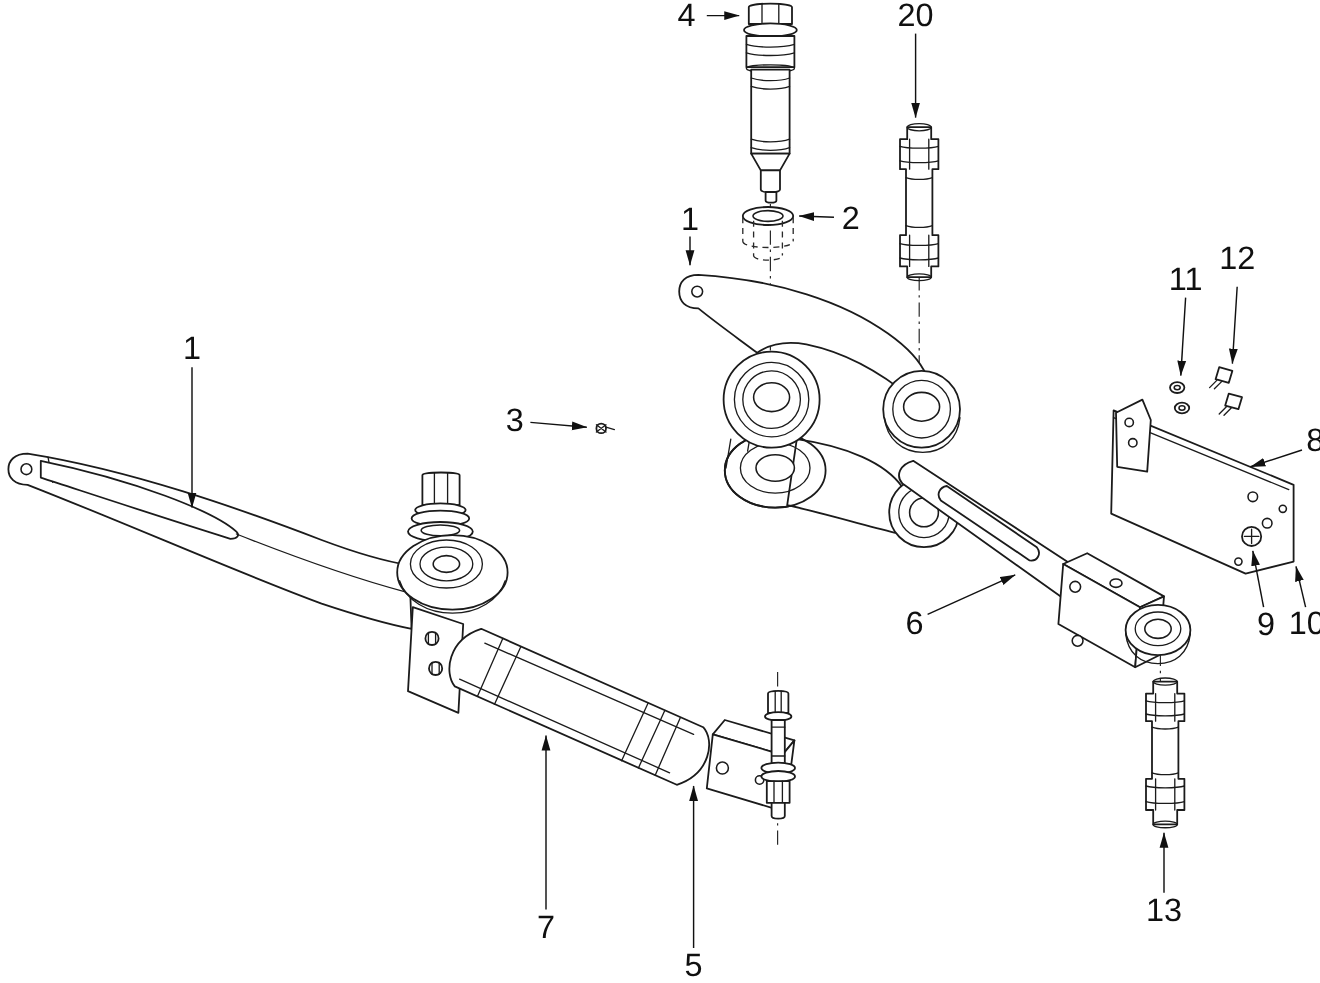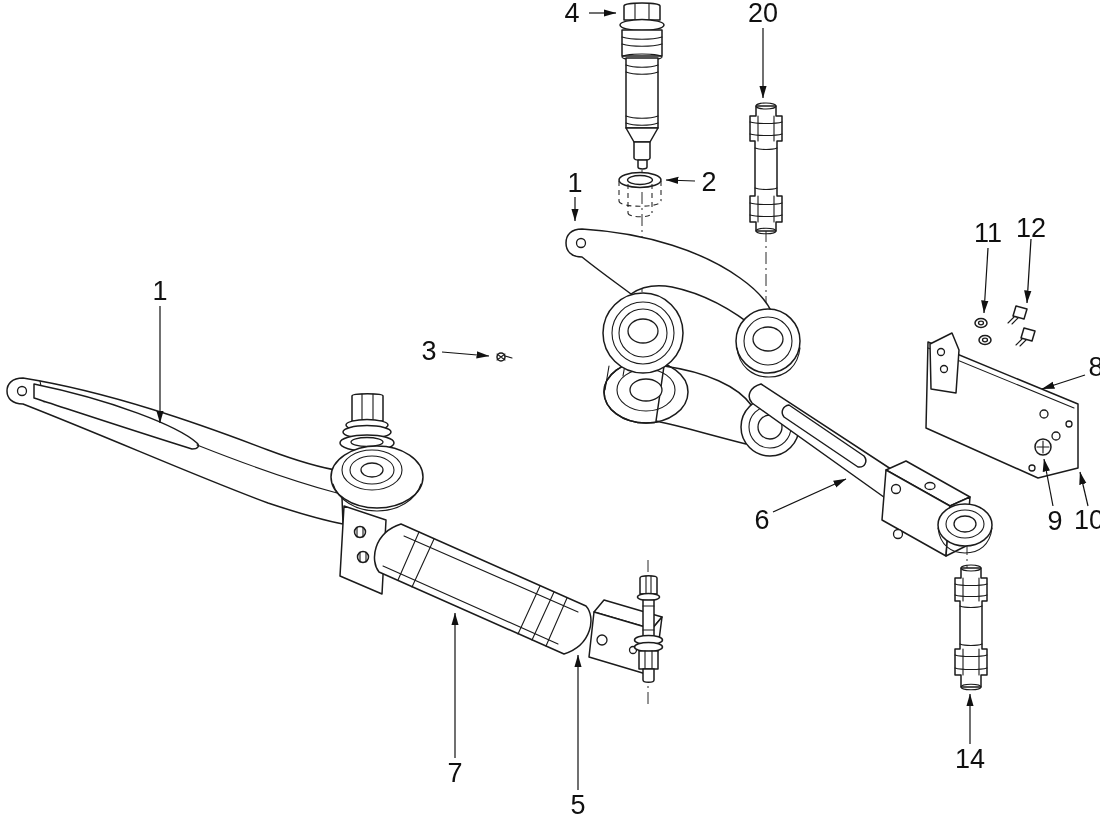--- a/index.html
+++ b/index.html
@@ -232,23 +232,23 @@
     <path class="ld" d="M578,790 V655" marker-end="url(#arr)"></path>
     <path class="ld" d="M970,744 V694" marker-end="url(#arr)"></path>
   </g>
 </svg>
 
   <div class="callout" style="left:572px;top:13px">4</div>
   <div class="callout" style="left:763px;top:13px">20</div>
   <div class="callout" style="left:575px;top:183px">1</div>
   <div class="callout" style="left:709px;top:182px">2</div>
   <div class="callout" style="left:988px;top:233px">11</div>
-  <div class="callout" style="left:1031px;top:228px">12</div>
+  <div class="callout" style="left:1031px;top:216px">12</div>
   <div class="callout" style="left:160px;top:291px">1</div>
   <div class="callout" style="left:429px;top:351px">3</div>
   <div class="callout" style="left:1096px;top:367px">8</div>
   <div class="callout" style="left:762px;top:520px">6</div>
   <div class="callout" style="left:1055px;top:521px">9</div>
   <div class="callout" style="left:1089px;top:520px">10</div>
   <div class="callout" style="left:455px;top:773px">7</div>
   <div class="callout" style="left:578px;top:805px">5</div>
-  <div class="callout" style="left:970px;top:759px">14</div>
+  <div class="callout" style="left:970px;top:759px">13</div>
 </div>
 
 </body></html>

